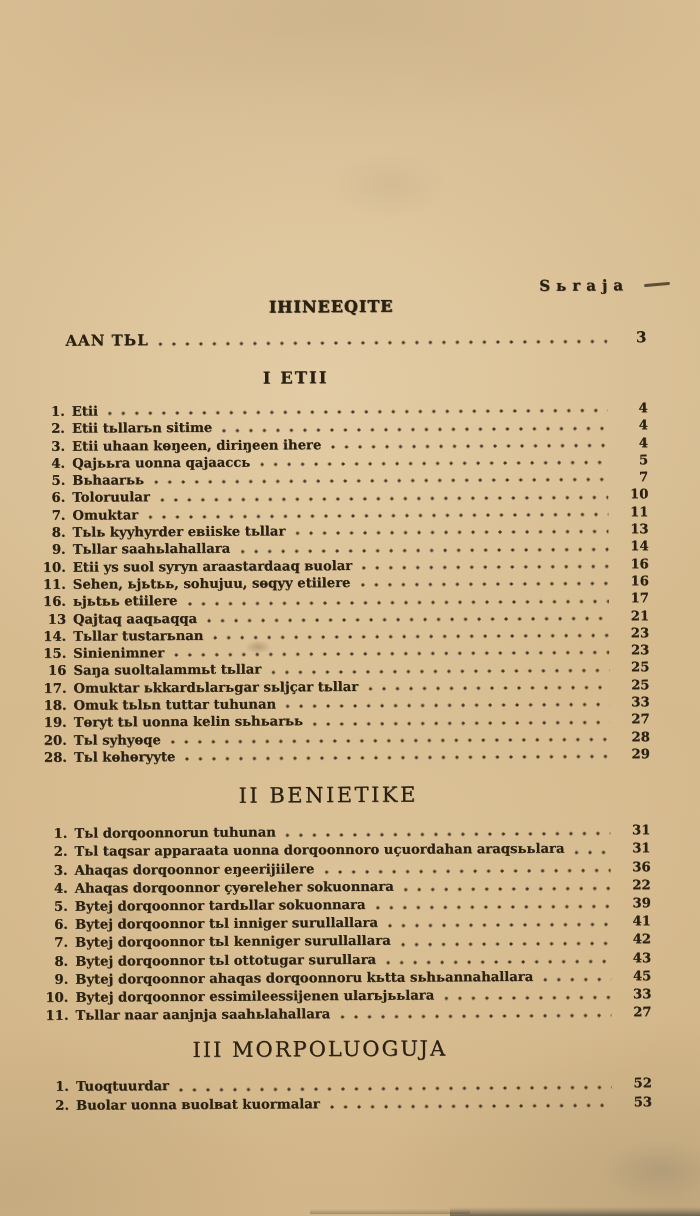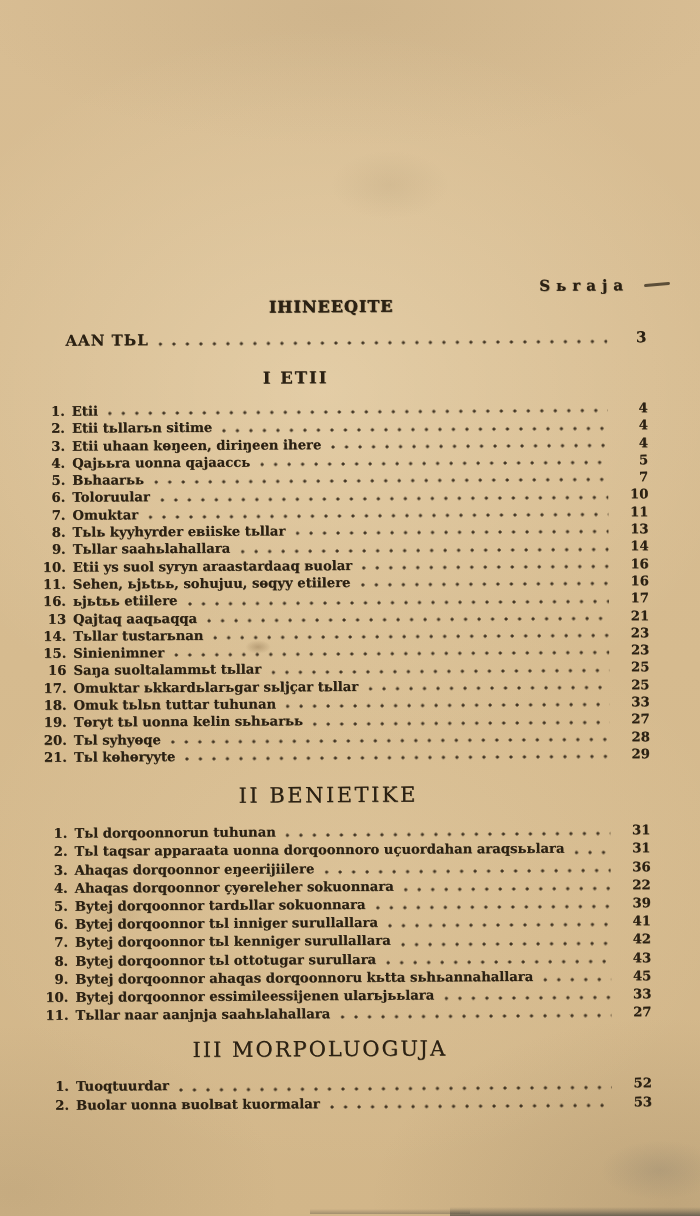--- a/index.html
+++ b/index.html
@@ -231,21 +231,21 @@
             <span class="leader"></span>
             <span class="page">27</span>
           </div>
           <div class="row">
             <span class="num">20.</span>
             <span class="label">Tьl syhyөqe</span>
             <span class="leader"></span>
             <span class="page">28</span>
           </div>
           <div class="row">
-            <span class="num">21.</span>
+            <span class="num">28.</span>
             <span class="label">Tьl kөhөryyte</span>
             <span class="leader"></span>
             <span class="page">29</span>
           </div>
         </div>
         <div class="section-heading h2">II BENIETIKE</div>
         <div class="entries s2">
           <div class="row">
             <span class="num">1.</span>
             <span class="label">Tьl dorqoonnorun tuhunan</span>

